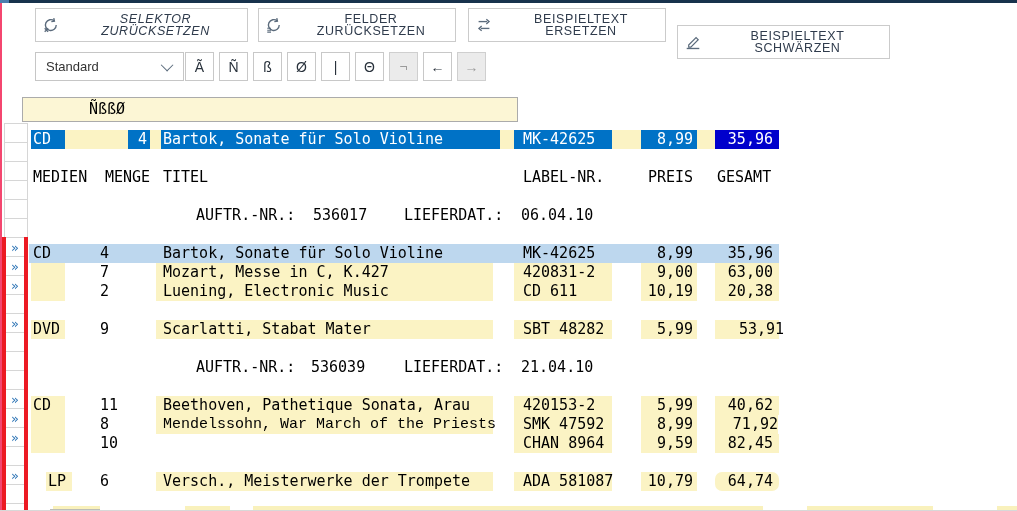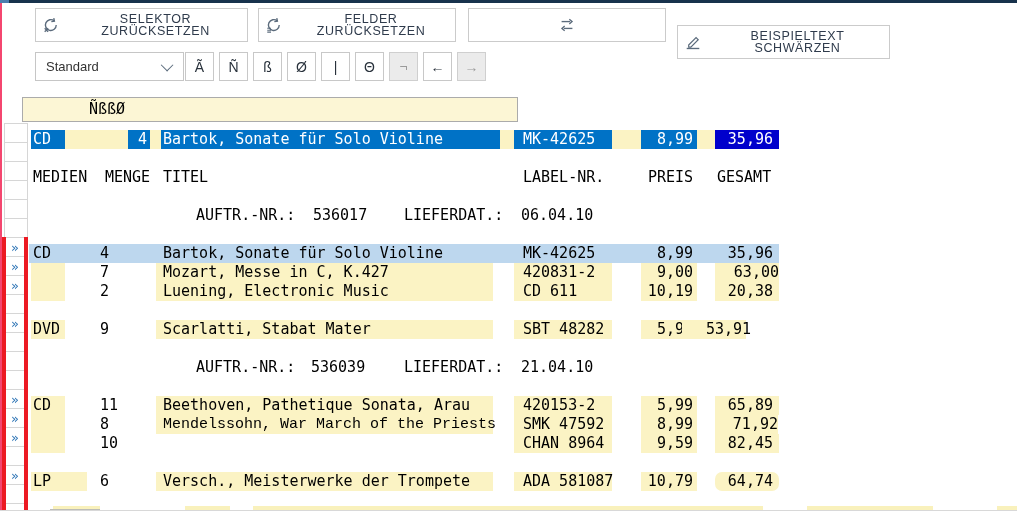--- a/index.html
+++ b/index.html
@@ -49,21 +49,21 @@
 </style>
 </head>
 <body>
 
 <div class="stage">
   <div class="topbar"></div>
   <div class="topbar-accent"></div>
   <div class="left-edge"></div>
 
   <div id="toolbar">
-      <button class="btn-main" style="left: 35px; width: 213px;">
+      <button class="btn-main" style="left: 35px; width: 213px; font-style: italic;">
         <span style="display: flex;">
           <svg width="18" height="18" viewBox="0 0 20 20" fill="none">
             <path class="icon-slate" d="M15.8 10a6 6 0 1 1-2.2-4.6" stroke-width="1.5"></path>
             <path class="icon-slate" d="M13.1 2.4l.7 3.3-3.4.6" stroke-width="1.5"></path>
             <path class="icon-slate" d="M3 13.6l3.8 3.8M6.8 13.6L3 17.4" stroke-width="1.5"></path>
           </svg>
         </span>
         <span>SELEKTOR ZURÜCKSETZEN</span>
       </button>
       <button class="btn-main" style="left: 258px; width: 198px;">
@@ -78,20 +78,21 @@
       </button>
       <button class="btn-main" style="left: 468px; width: 198px;">
         <span style="display: flex;">
           <svg width="18" height="18" viewBox="0 0 20 20" fill="none">
             <path class="icon-slate" d="M4 6.2h9.5" stroke-width="1.5"></path>
             <path class="icon-slate" d="M12.6 3.6l3 2.6-3 2.6" stroke-width="1.5"></path>
             <path class="icon-slate" d="M16 13.8H6.5" stroke-width="1.5"></path>
             <path class="icon-slate" d="M7.4 11.2l-3 2.6 3 2.6" stroke-width="1.5"></path>
           </svg>
         </span>
+        <span>BEISPIELTEXT ERSETZEN</span>
       </button>
       <button class="btn-main" style="left: 677px; width: 213px; margin-top: 17px;">
         <span style="display: flex;">
           <svg width="18" height="18" viewBox="0 0 20 20" fill="none">
             <path class="icon-slate" d="M3 17.2h14" stroke-width="1.5"></path>
             <path class="icon-slate" d="M5.2 13.3l8.2-8.2 2.4 2.4-8.2 8.2H5.2v-2.4z" stroke-width="1.3"></path>
           </svg>
         </span>
         <span>BEISPIELTEXT SCHWÄRZEN</span>
       </button>
@@ -153,69 +154,69 @@
           <span class="cell term" style="left: 514px; width: 98px; padding-left: 9px;">MK-42625</span>
           <span class="cell term al-r" style="left: 641px; width: 56px; padding-right: 4px;">8,99</span>
           <span class="cell term al-r" style="left: 715px; width: 64px; padding-right: 6px;">35,96</span>
         </div>
         <div class="trow" style="top: 263px;">
           <span class="cell term bg-yellow" style="left: 31px; width: 34px; padding-left: 2px;"></span>
           <span class="cell term" style="left: 100px; width: 48px;">7</span>
           <span class="cell term bg-yellow" style="left: 156px; width: 337px; padding-left: 7px;">Mozart, Messe in C, K.427</span>
           <span class="cell term bg-yellow" style="left: 514px; width: 98px; padding-left: 9px;">420831-2</span>
           <span class="cell term bg-yellow al-r" style="left: 641px; width: 56px; padding-right: 4px;">9,00</span>
-          <span class="cell term bg-yellow al-r" style="left: 715px; width: 64px; ">63,00</span>
+          <span class="cell term bg-yellow al-r" style="left: 715px; width: 64px; padding-right: 6px;">63,00</span>
         </div>
         <div class="trow" style="top: 282px;">
           <span class="cell term bg-yellow" style="left: 31px; width: 34px; padding-left: 2px;"></span>
           <span class="cell term" style="left: 100px; width: 48px;">2</span>
           <span class="cell term bg-yellow" style="left: 156px; width: 337px; padding-left: 7px;">Luening, Electronic Music</span>
           <span class="cell term bg-yellow" style="left: 514px; width: 98px; padding-left: 9px;">CD 611</span>
           <span class="cell term bg-yellow al-r" style="left: 641px; width: 56px; padding-right: 4px;">10,19</span>
           <span class="cell term bg-yellow al-r" style="left: 715px; width: 64px; padding-right: 6px;">20,38</span>
         </div>
         <div class="trow" style="top: 320px;">
           <span class="cell term bg-yellow" style="left: 31px; width: 34px; padding-left: 2px;">DVD</span>
           <span class="cell term" style="left: 100px; width: 48px;">9</span>
           <span class="cell term bg-yellow" style="left: 156px; width: 337px; padding-left: 7px;">Scarlatti, Stabat Mater</span>
           <span class="cell term bg-yellow" style="left: 514px; width: 98px; padding-left: 9px;">SBT 48282</span>
           <span class="cell term bg-yellow al-r" style="left: 641px; width: 56px; padding-right: 4px;">5,99</span>
-          <span class="cell term bg-yellow al-r" style="left: 682px; width: 64px; padding-right: 6px; padding-left: 24px;">53,91</span>
+          <span class="cell term bg-yellow al-r" style="left: 715px; width: 64px; padding-right: 6px; padding-left: 24px;">53,91</span>
         </div>
         <div class="trow" style="top: 358px;">
           <span class="cell term" style="left: 196px; width: 105px;">AUFTR.-NR.:</span>
           <span class="cell term" style="left: 311px; width: 60px;">536039</span>
           <span class="cell term" style="left: 404px; width: 105px;">LIEFERDAT.:</span>
           <span class="cell term" style="left: 521px; width: 80px;">21.04.10</span>
         </div>
         <div class="trow" style="top: 396px;">
           <span class="cell term bg-yellow" style="left: 31px; width: 34px; padding-left: 2px;">CD</span>
           <span class="cell term" style="left: 100px; width: 48px;">11</span>
           <span class="cell term bg-yellow" style="left: 156px; width: 337px; padding-left: 7px;">Beethoven, Pathetique Sonata, Arau</span>
           <span class="cell term bg-yellow" style="left: 514px; width: 98px; padding-left: 9px;">420153-2</span>
           <span class="cell term bg-yellow al-r" style="left: 641px; width: 56px; padding-right: 4px;">5,99</span>
-          <span class="cell term bg-yellow al-r" style="left: 715px; width: 64px; padding-right: 6px;">65,89</span>
+          <span class="cell term bg-yellow al-r" style="left: 715px; width: 64px; padding-right: 6px;">40,62</span>
         </div>
         <div class="trow" style="top: 415px;">
           <span class="cell term bg-yellow" style="left: 31px; width: 34px; padding-left: 2px;"></span>
           <span class="cell term" style="left: 100px; width: 48px;">8</span>
           <span class="cell term bg-yellow" style="left: 156px; width: 337px; padding-left: 7px; font-family: Liberation Mono, monospace;">Mendelssohn, War March of the Priests</span>
           <span class="cell term bg-yellow" style="left: 514px; width: 98px; padding-left: 9px;">SMK 47592</span>
           <span class="cell term bg-yellow al-r" style="left: 641px; width: 56px; padding-right: 4px;">8,99</span>
           <span class="cell term bg-yellow al-r" style="left: 715px; width: 63px; padding-right: 0;">71,92</span>
         </div>
         <div class="trow" style="top: 434px;">
           <span class="cell term bg-yellow" style="left: 31px; width: 34px; padding-left: 2px;"></span>
           <span class="cell term" style="left: 100px; width: 48px;">10</span>
           <span class="cell term bg-yellow" style="left: 514px; width: 98px; padding-left: 9px;">CHAN 8964</span>
           <span class="cell term bg-yellow al-r" style="left: 641px; width: 56px; padding-right: 4px;">9,59</span>
           <span class="cell term bg-yellow al-r" style="left: 715px; width: 64px; padding-right: 6px;">82,45</span>
         </div>
         <div class="trow" style="top: 472px;">
-          <span class="cell term bg-yellow" style="left: 31px; width: 56px; padding-left: 2px;">LP</span>
+          <span class="cell term bg-yellow" style="left: 46px; width: 26px; padding-left: 2px;">LP</span>
           <span class="cell term" style="left: 100px; width: 48px;">6</span>
           <span class="cell term bg-yellow" style="left: 156px; width: 337px; padding-left: 7px;">Versch., Meisterwerke der Trompete</span>
           <span class="cell term bg-yellow" style="left: 514px; width: 98px; padding-left: 9px;">ADA 581087</span>
           <span class="cell term bg-yellow al-r" style="left: 641px; width: 56px; padding-right: 4px;">10,79</span>
           <span class="cell term bg-yellow al-r" style="left: 715px; width: 64px; padding-right: 6px; border-radius: 7px;">64,74</span>
         </div>
       </div>
     <div id="leftcol">
         <div class="lcell" style="left: 4px; top: 123px; width: 24px; height: 20px;"></div>
         <div class="lcell" style="left: 4px; top: 142px; width: 24px; height: 20px;"></div>

